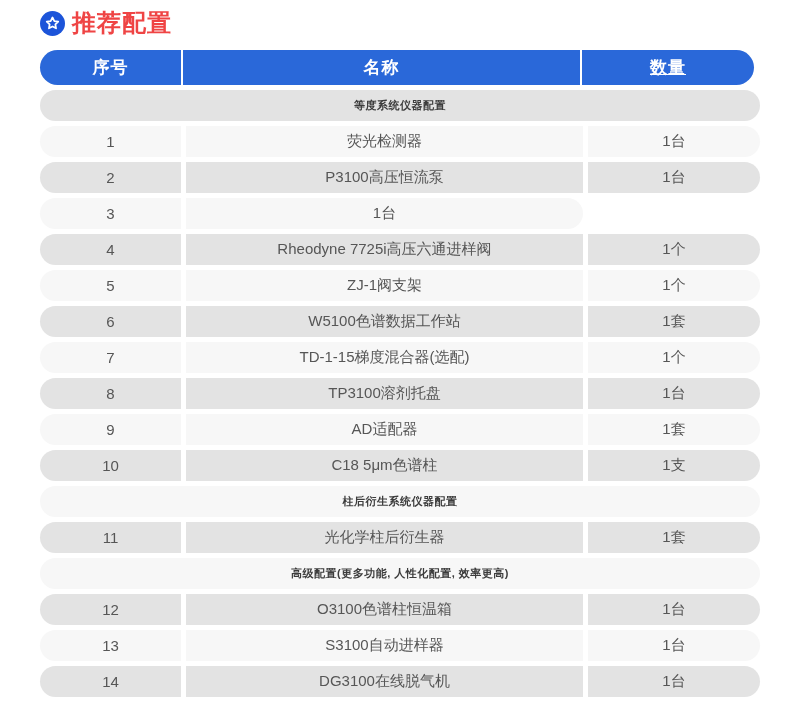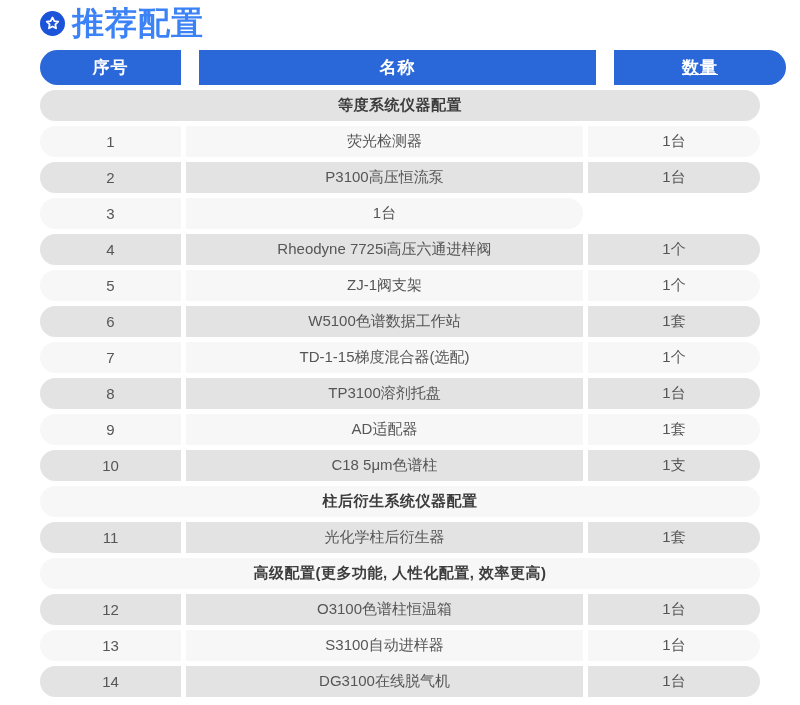--- a/index.html
+++ b/index.html
@@ -7,27 +7,27 @@
     width:800px; height:705px; background:#ffffff; overflow:hidden;
     font-family:"Liberation Sans","DejaVu Sans",sans-serif;
     -webkit-font-smoothing:antialiased;
   }
   .title-row {
     display:flex; align-items:center; gap:7px;
     margin:9px 0 0 40px; height:28px;
   }
   .title-icon { width:25px; height:25px; flex:0 0 auto; display:block; }
   .page-title {
-    font-size:32px; font-weight:bold; letter-spacing:1px;
-    color:#3b82f6; line-height:28px;
+    font-size:24px; font-weight:bold; letter-spacing:1px;
+    color:#ef4444; line-height:28px;
   }
   .config-table { width:720px; margin:13px 0 0 40px; }
   .header-row {
     display:grid; grid-template-columns:141px 397px 172px;
-    column-gap:18px; height:35px; margin-bottom:5px;
+    column-gap:2px; height:35px; margin-bottom:5px;
   }
   .header-cell {
     background:#2a68d9; color:#ffffff; font-size:17px; font-weight:bold;
     display:flex; align-items:center; justify-content:center;
     letter-spacing:1px;
   }
   .header-cell.first { border-radius:18px 0 0 18px; }
   .header-cell.last  { border-radius:0 18px 18px 0;text-decoration:underline; }
   .band { height:31px; margin-bottom:5px; }
   .band:last-child { margin-bottom:12px; }
@@ -38,21 +38,21 @@
   }
   .cell {
     display:flex; align-items:center; justify-content:center;
     font-size:15px; color:#565656;
   }
   .cell.no-cell  { border-radius:16px 0 0 16px; }
   .cell.qty-cell { border-radius:0 16px 16px 0;text-align:right; }
   .section-band {
     border-radius:16px;
     display:flex; align-items:center; justify-content:center;
-    font-size:15px; font-weight:bold; color:#3c3c3c;
+    font-size:11px; font-weight:bold; color:#3c3c3c;
     letter-spacing:0.5px;
   }
 </style>
 </head>
 <body>
 
 <div class="title-row">
   <svg class="title-icon" viewBox="0 0 24 24">
     <circle cx="12" cy="12" r="12" fill="#1c54d9"></circle>
     <path d="M12 6.2 L13.75 9.7 L17.5 10.25 L14.75 12.9 L15.4 16.6 L12 14.85 L8.6 16.6 L9.25 12.9 L6.5 10.25 L10.25 9.7 Z" fill="none" stroke="#ffffff" stroke-width="1.7" stroke-linejoin="round" stroke-linecap="round"></path>

